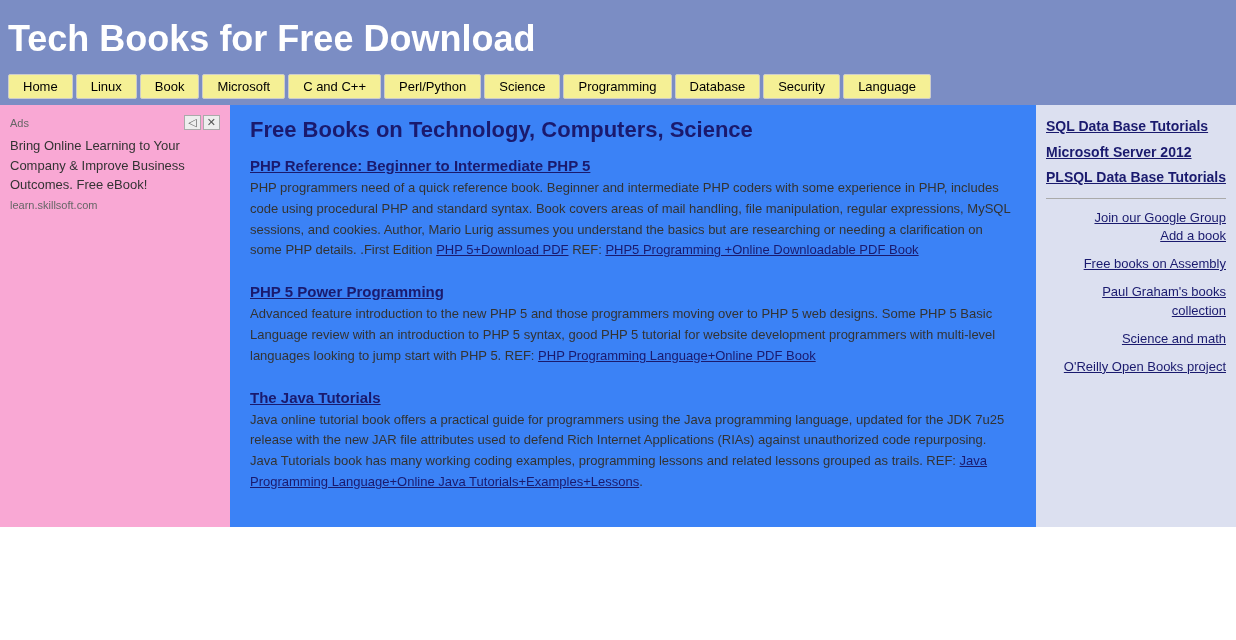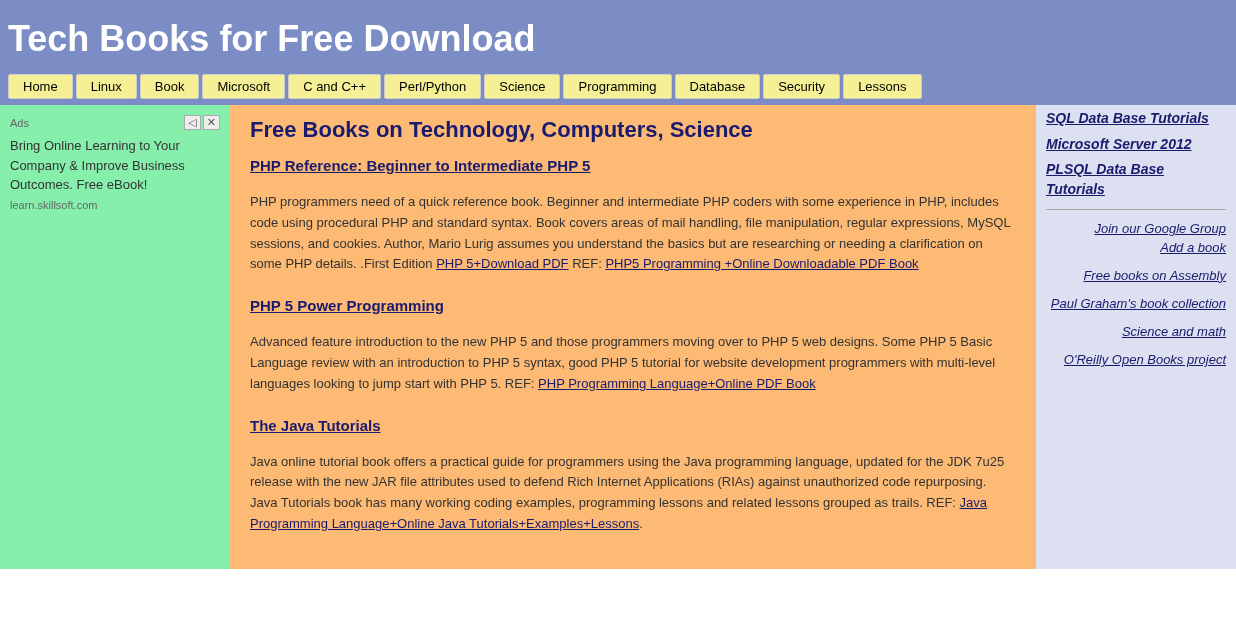--- a/index.html
+++ b/index.html
@@ -37,21 +37,21 @@
 
     #main-wrapper {
       display: flex;
       gap: 0;
       padding: 0;
     }
 
     #left-sidebar {
       width: 230px;
       min-width: 230px;
-      background: #86efac;
+      background: #f9a8d4;
       padding: 10px;
       font-size: 13px;
     }
     #left-sidebar .ad-header {
       display: flex;
       justify-content: space-between;
       align-items: center;
       margin-bottom: 6px;
     }
     #left-sidebar .ad-label {
@@ -84,21 +84,21 @@
       line-height: 1.5;
     }
     #left-sidebar .ad-footer {
       font-size: 11px;
       color: #666;
     }
 
     #content {
       flex: 1;
       padding: 12px 20px;
-      background: #fdba74;
+      background: #3b82f6;
     }
     #content h2 {
       font-size: 22px;
       color: #1a1a6e;
       margin-bottom: 14px;
       font-weight: bold;
     }
 
     .book-entry {
       margin-bottom: 22px;
@@ -106,33 +106,32 @@
     .book-entry h3 a {
       color: #1a1a6e;
       font-size: 15px;
       font-weight: bold;
       text-align: right;
     }
     .book-entry p {
       color: #333;
       font-size: 13px;
       line-height: 1.6;
-      margin-top: 18px;
+      margin-top: 4px;
     }
     .book-entry p a {
       color: #1a1a6e;
       text-decoration: underline;
     }
 
     #right-sidebar {
       width: 200px;
       min-width: 200px;
       background: #dce0f0;
-      padding: 4px 10px;
-      font-style: italic;
+      padding: 12px 10px;
     }
     #right-sidebar .sidebar-link {
       display: block;
       color: #1a1a6e;
       font-weight: bold;
       font-size: 14px;
       text-decoration: underline;
       margin-bottom: 6px;
       line-height: 1.4;
     }
@@ -162,21 +161,21 @@
     <a href="#">Home</a>
     <a href="#">Linux</a>
     <a href="#">Book</a>
     <a href="#">Microsoft</a>
     <a href="#">C and C++</a>
     <a href="#">Perl/Python</a>
     <a href="#">Science</a>
     <a href="#">Programming</a>
     <a href="#">Database</a>
     <a href="#">Security</a>
-    <a href="#">Lessons</a>
+    <a href="#">Language</a>
   </div>
 
 <div id="main-wrapper">
   <div id="left-sidebar">
     <div class="ad-header">
       <span class="ad-label">Ads</span>
       <div class="ad-controls">
         <span>◁</span>
         <span>✕</span>
       </div>
@@ -210,17 +209,17 @@
     </div>
   </div>
 
   <div id="right-sidebar">
     <a class="sidebar-link" href="#">SQL Data Base Tutorials</a>
     <a class="sidebar-link" href="#">Microsoft Server 2012</a>
     <a class="sidebar-link" href="#">PLSQL Data Base Tutorials</a>
     <hr>
     <a class="sidebar-link-normal" href="#">Join our Google Group<br>Add a book</a>
     <a class="sidebar-link-normal" href="#">Free books on Assembly</a>
-    <a class="sidebar-link-normal" href="#">Paul Graham's book collection</a>
+    <a class="sidebar-link-normal" href="#">Paul Graham's books collection</a>
     <a class="sidebar-link-normal" href="#">Science and math</a>
     <a class="sidebar-link-normal" href="#">O'Reilly Open Books project</a>
   </div>
 </div>
 
 </body></html>

